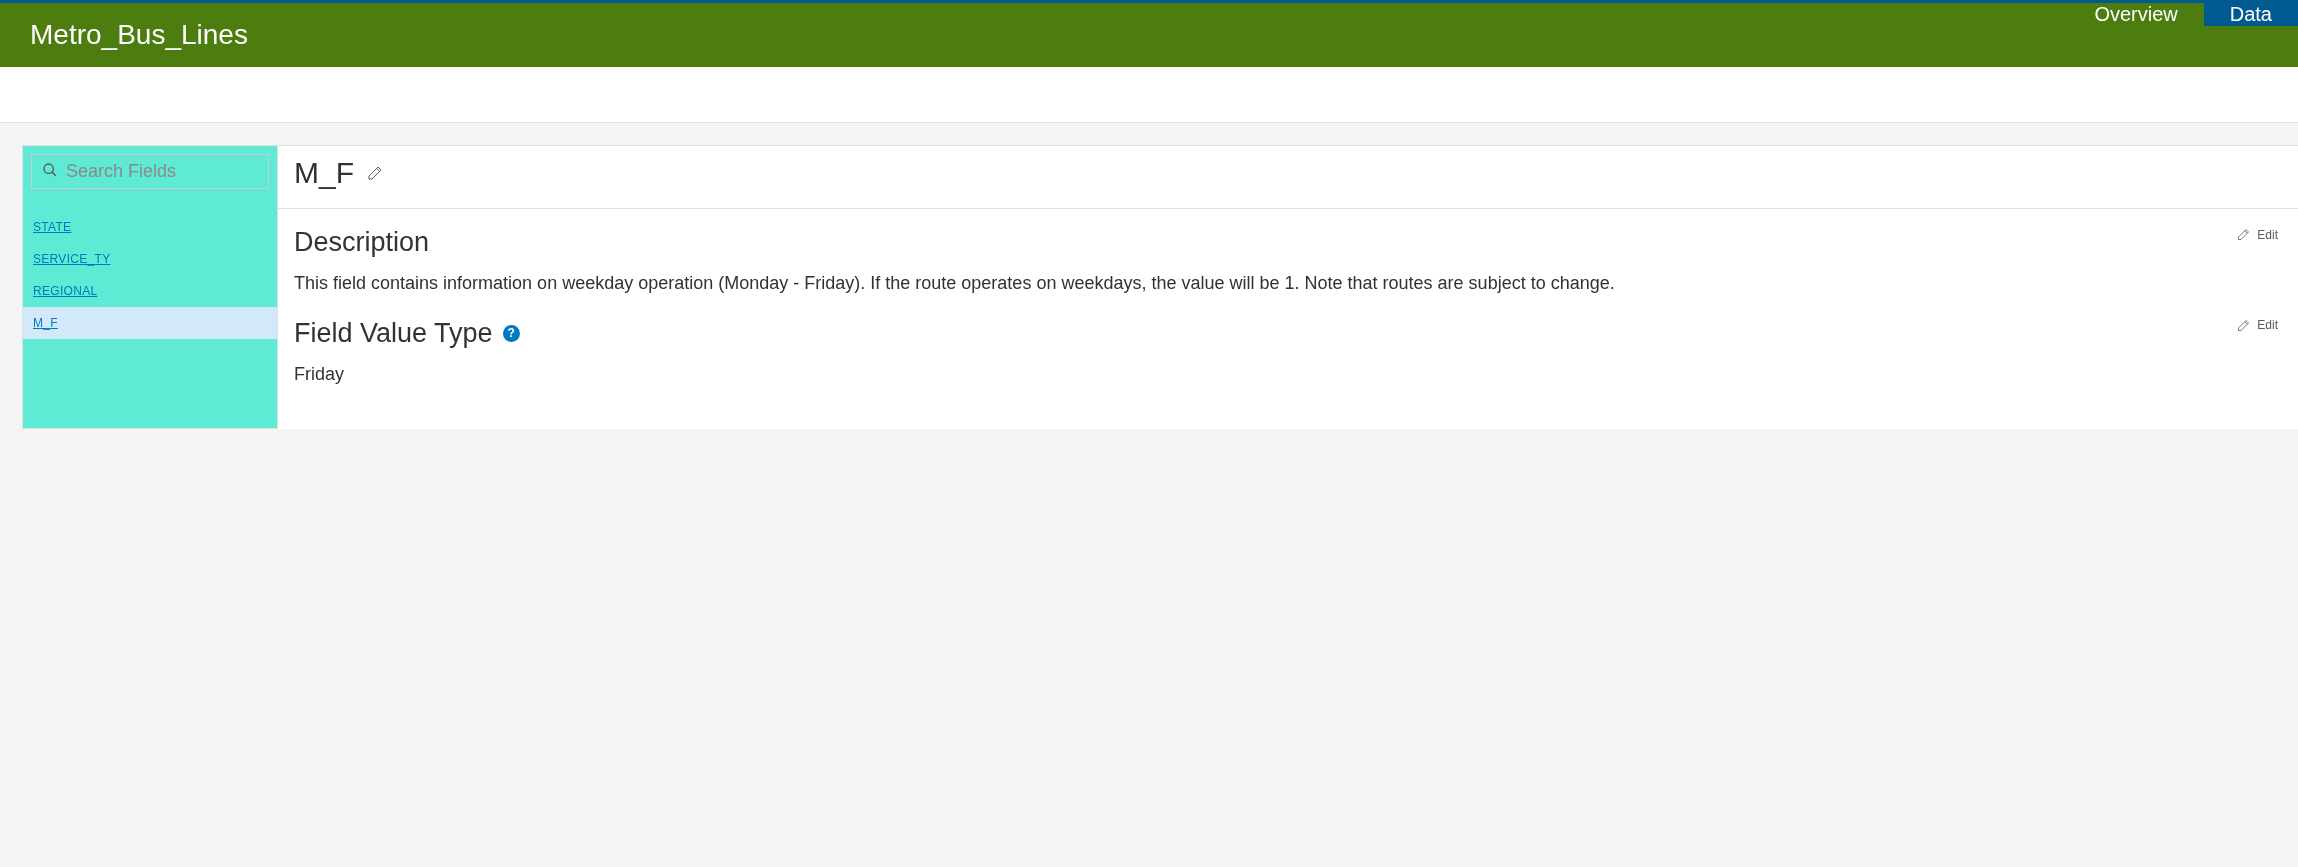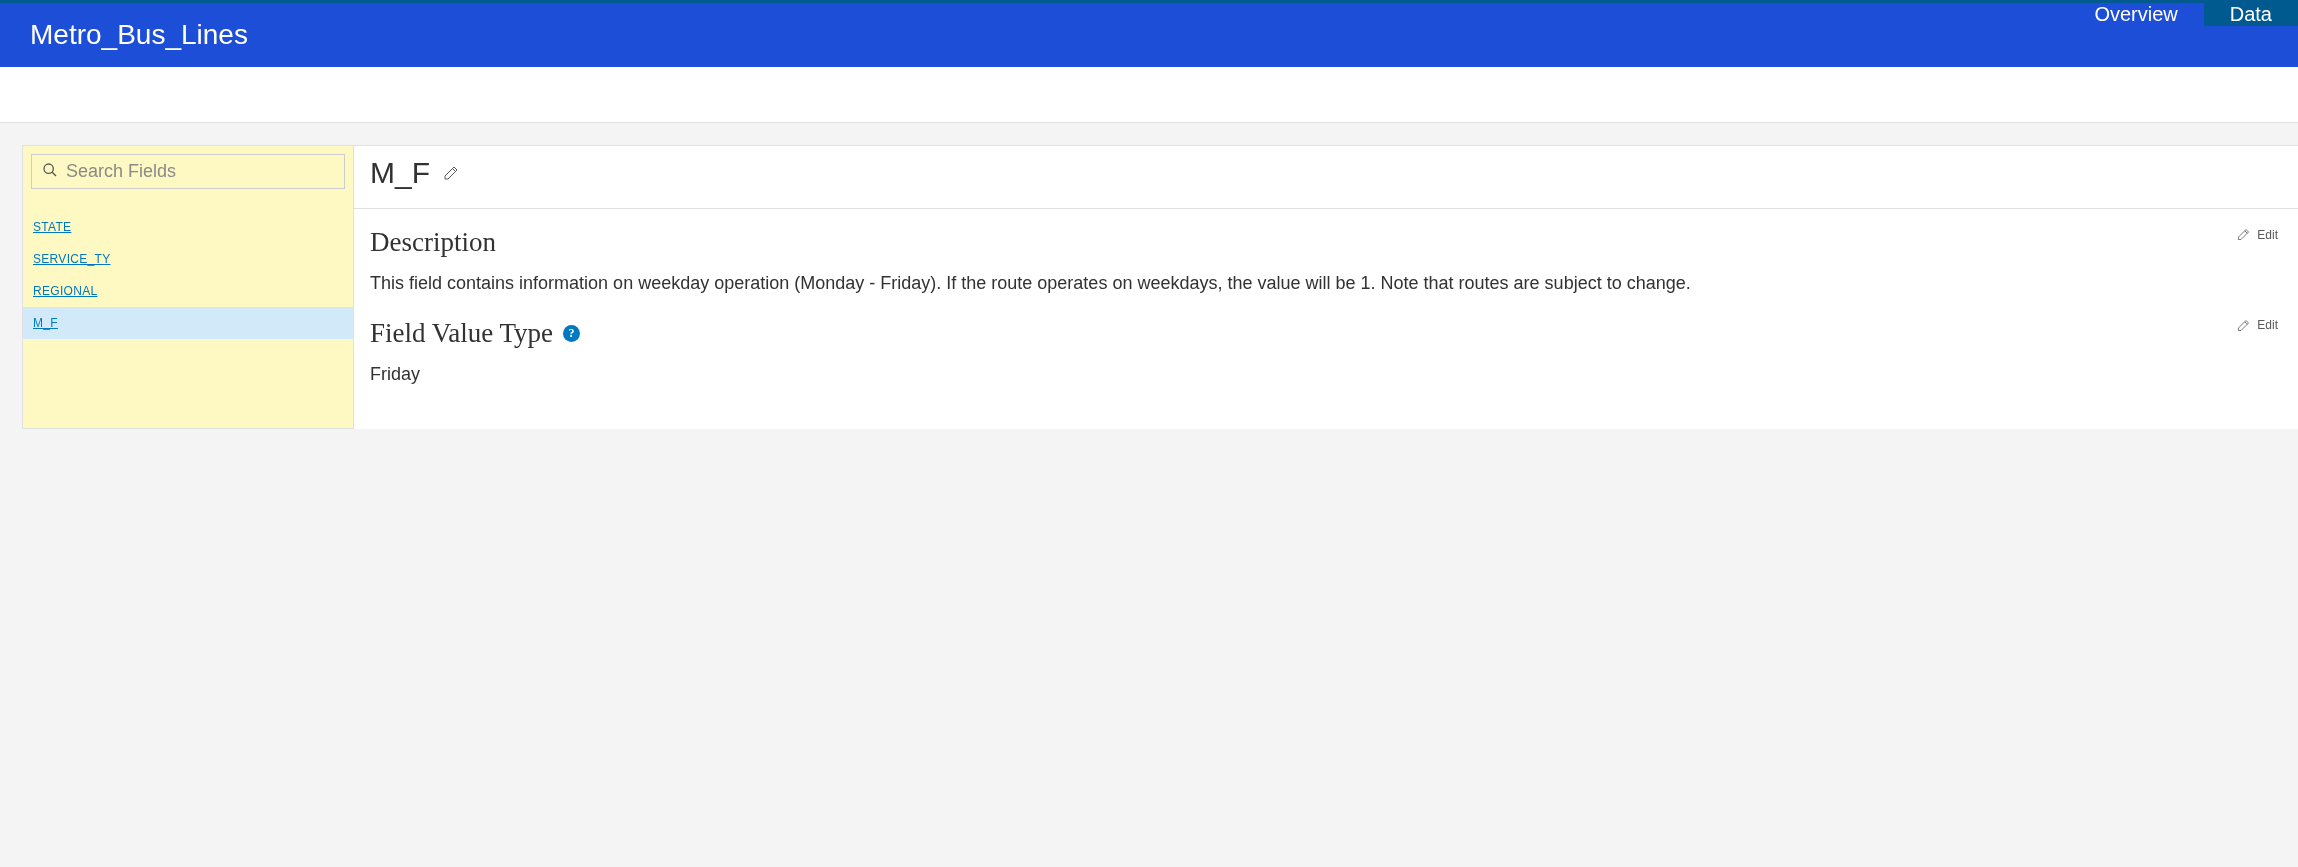--- a/index.html
+++ b/index.html
@@ -6,21 +6,21 @@
       margin: 0;
       padding: 0;
       box-sizing: border-box;
     }
     body {
       font-family: -apple-system, BlinkMacSystemFont, "Segoe UI", "Avenir Next", "Helvetica Neue", Arial, sans-serif;
       background: #f4f4f4;
       color: #323232;
     }
     .header {
-      background: #1d4ed8;
+      background: #4d7c0f;
       display: flex;
       align-items: stretch;
       height: 67px;
       border-top: 3px solid #005a8f;
     }
     .header-title {
       color: #ffffff;
       font-size: 28px;
       font-weight: 400;
       padding: 0 30px;
@@ -48,22 +48,22 @@
       background: #ffffff;
       height: 56px;
       border-bottom: 1px solid #e0e0e0;
     }
     .body-area {
       display: flex;
       padding: 22px 0 0 22px;
       gap: 0;
     }
     .sidebar {
-      width: 332px;
-      background: #fef9c3;
+      width: 256px;
+      background: #5eead4;
       border: 1px solid #e0e0e0;
       display: flex;
       flex-direction: column;
       flex-shrink: 0;
     }
     .search-wrapper {
       padding: 8px;
     }
     .search-box {
       border: 1px solid #cccccc;
@@ -144,21 +144,20 @@
     .section-header-row {
       display: flex;
       align-items: flex-start;
       justify-content: space-between;
       margin-bottom: 12px;
     }
     .section-title-wrap {
       display: flex;
       align-items: center;
       gap: 10px;
-      font-family: Liberation Serif, serif;
     }
     .section-title {
       font-size: 27px;
       font-weight: 400;
       color: #323232;
     }
     .help-icon {
       width: 17px;
       height: 17px;
       border-radius: 50%;

